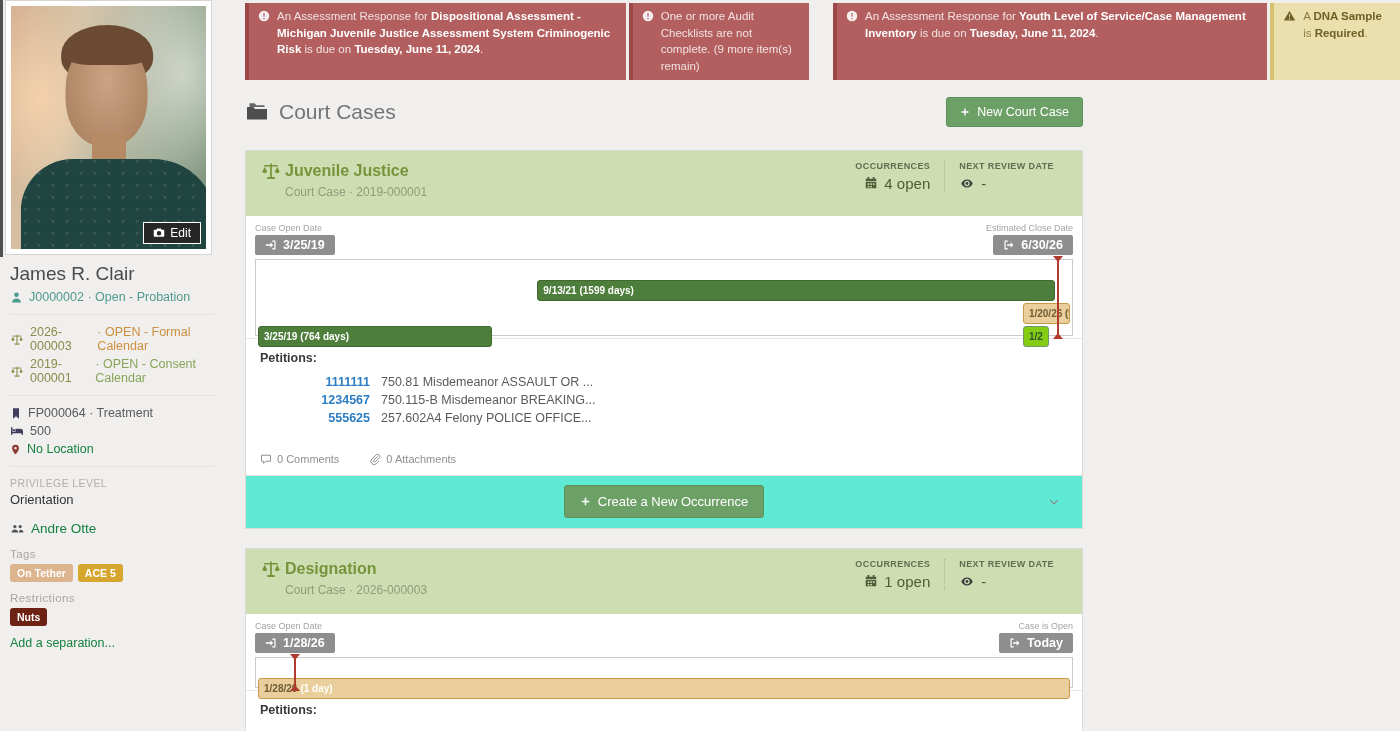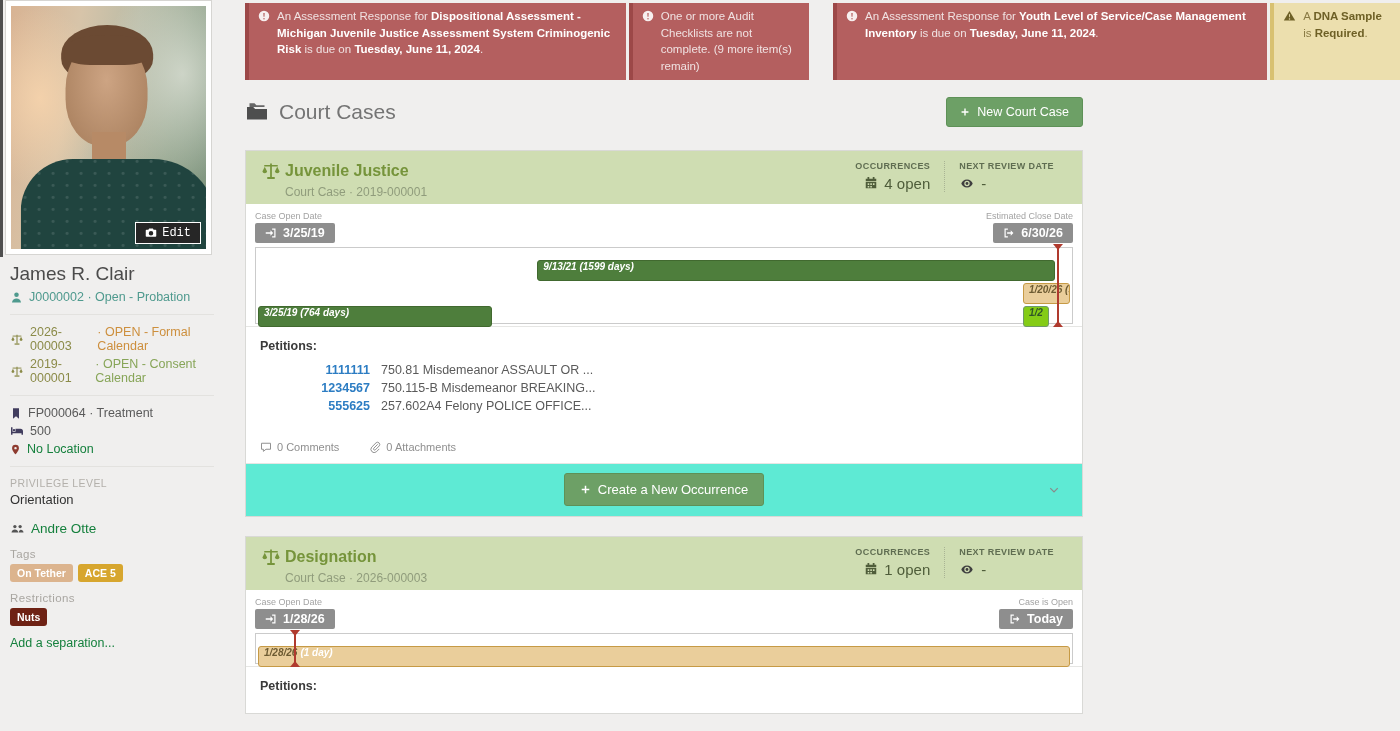--- a/index.html
+++ b/index.html
@@ -15,21 +15,21 @@
     background:
       radial-gradient(90px 130px at 15% 38%, rgba(246,211,172,.9), rgba(246,211,172,0) 70%),
       radial-gradient(110px 150px at 88% 28%, rgba(224,228,218,.75), rgba(224,228,218,0) 72%),
       linear-gradient(100deg,#d8b393 0%,#d7c4a9 30%,#b9bba6 55%,#93a48d 78%,#7c937d 100%);
   }
   .hair { position:absolute; left:50%; top:8%; width:92px; height:58px; transform:translateX(-52%); background:#6b4a33; border-radius:50% 50% 42% 42%; }
   .head { position:absolute; left:50%; top:14%; width:82px; height:106px; transform:translateX(-53%); background:radial-gradient(ellipse at 50% 38%, #cda483, #ab8260 85%); border-radius:46% 46% 44% 44%; }
   .fringe { position:absolute; left:50%; top:12%; width:86px; height:30px; transform:translateX(-52%); background:#6b4a33; border-radius:48% 48% 30% 30%; }
   .neck { position:absolute; left:50%; top:52%; width:34px; height:34px; transform:translateX(-50%); background:#b78a66; }
   .shirt { position:absolute; left:50%; bottom:-10px; width:196px; height:100px; transform:translateX(-45%); background:radial-gradient(circle at 30% 20%, rgba(255,255,255,.12) 1px, transparent 2px) 0 0/14px 12px, #20443f; border-radius:52px 64px 0 0; }
-  .edit-btn { position:absolute; right:5px; bottom:5px; display:flex; align-items:center; gap:5px; background:#262626; border:1px solid #fff; color:#fff; font-size:12px; padding:3px 9px; cursor:pointer;font-family:Liberation Mono, monospace; }
+  .edit-btn { position:absolute; right:5px; bottom:5px; display:flex; align-items:center; gap:5px; background:#262626; border:1px solid #fff; color:#fff; font-size:12px; padding:3px 9px; cursor:pointer; }
   .sb-name { padding-left:10px; margin:4px 0 3px; font-size:19px; color:#4b4b4b; }
   .sb-row { display:flex; align-items:center; gap:6px; padding:2px 20px 2px 10px; font-size:12.5px; color:#5a5a5a; }
   .sb-row .ic { flex:none; }
   .sb-divider { border-top:1px solid #e3e2df; margin:8px 26px 8px 10px; }
   .teal { color:#4f9a8e; }
   .olive { color:#8b8b49; }
   .navy { color:#413d5e; }
   .blue-link { color:#15803d; cursor:pointer; }
   .sb-label { padding-left:10px; font-size:10.5px; color:#b3b0ab; letter-spacing:.4px; margin-top:10px; }
   .sb-value { padding-left:10px; font-size:13px; color:#333; margin-top:3px; }
@@ -49,40 +49,40 @@
   .alert-danger b { color:#fff; }
   .alert-warning { background:#ecdfae; border-left:4px solid #d8c171; color:#8a7b45; }
   .alert-warning b { color:#6e6026; }
 
   .content { width:838px; margin:17px 0 0 5px; }
   .title-row { display:flex; align-items:center; justify-content:space-between; margin:0 0 23px; }
   .page-title { display:flex; align-items:center; gap:10px; font-size:21px; color:#747474; }
   .btn-green { display:inline-flex; align-items:center; gap:7px; background:#6da066; border:1px solid #5e9157; color:#fff; font-size:12.5px; padding:7px 13px; border-radius:3px; cursor:pointer; }
 
   .card { background:#fff; border:1px solid #d9d9d6; margin-bottom:19px; }
-  .card-head { display:flex; justify-content:space-between; padding:10px 14px 5px; background:#cfddb2; }
+  .card-head { display:flex; justify-content:space-between; padding:10px 14px 17px; background:#cfddb2; }
   .ch-title { display:flex; align-items:center; gap:3px; color:#76943b; font-weight:bold; font-size:16px; }
   .ch-sub { margin:4px 0 0 25px; color:#909c7c; font-size:12px; }
   .ch-stats { display:flex; align-items:flex-start; }
   .stat { padding:0 14px; }
   .stat + .stat { border-left:1px dotted #a9b394; }
   .stat-right { text-align:right; }
   .stat-label { font-size:9px; font-weight:bold; color:#5f6d51; letter-spacing:.4px; }
   .stat-value { display:flex; align-items:center; gap:6px; color:#4f5d3a; font-size:15px; margin-top:4px; }
   .stat-right .stat-value { justify-content:flex-end; }
 
   .tl-section { padding:7px 9px 2px; border-bottom:1px solid #e6e6e4; }
   .tl-head { position:relative; height:36px; }
   .tl-col-l { position:absolute; left:0; top:0; }
   .tl-col-r { position:absolute; right:0; top:0; text-align:right; }
   .tl-label { font-size:9px; color:#a3a3a3; margin-bottom:2px; }
   .badge-gray { display:inline-flex; align-items:center; gap:6px; background:#8e8e8e; color:#fff; font-size:12.5px; font-weight:bold; padding:3px 10px; border-radius:2px; }
   .tl-track { position:relative; border:1px solid #cbcbcb; background:#fff; padding:2px; }
   .tl-row { position:relative; height:21px; margin:2px 0; }
-  .bar { position:absolute; top:8px; height:21px; display:flex; font-size:10px; font-weight:bold; padding:0 5px; border-radius:3px; white-space:nowrap; overflow:hidden;font-style:italic; }
+  .bar { position:absolute; top:16px; height:21px; display:flex; align-items:center; font-size:10px; font-weight:bold; padding:0 5px; border-radius:3px; white-space:nowrap; overflow:hidden; }
   .bar-green { background:#4e7e3c; border:1px solid #41692f; color:#fff; }
   .bar-tan { background:#eace9b; border:1px solid #c69a45; color:#6d5b32; }
   .bar-mini { background:#84cc16; border:1px solid #6f9a68; color:#2f5428; justify-content:center; padding:0 2px; }
   .bar-tan .dur { color:#fff; margin-left:3px; }
   .tl-marker { position:absolute; top:-4px; bottom:-4px; width:2px; background:#b03a2e; z-index:3; }
   .tl-marker::before { content:""; position:absolute; top:0; left:-4px; border:5px solid transparent; border-top:6px solid #b03a2e; border-bottom:none; }
   .tl-marker::after { content:""; position:absolute; bottom:0; left:-4px; border:5px solid transparent; border-bottom:6px solid #b03a2e; border-top:none; }
 
   .pet-section { padding:12px 14px 10px; }
   .pet-title { font-size:12.5px; font-weight:bold; color:#3a3a3a; margin-bottom:10px; }

